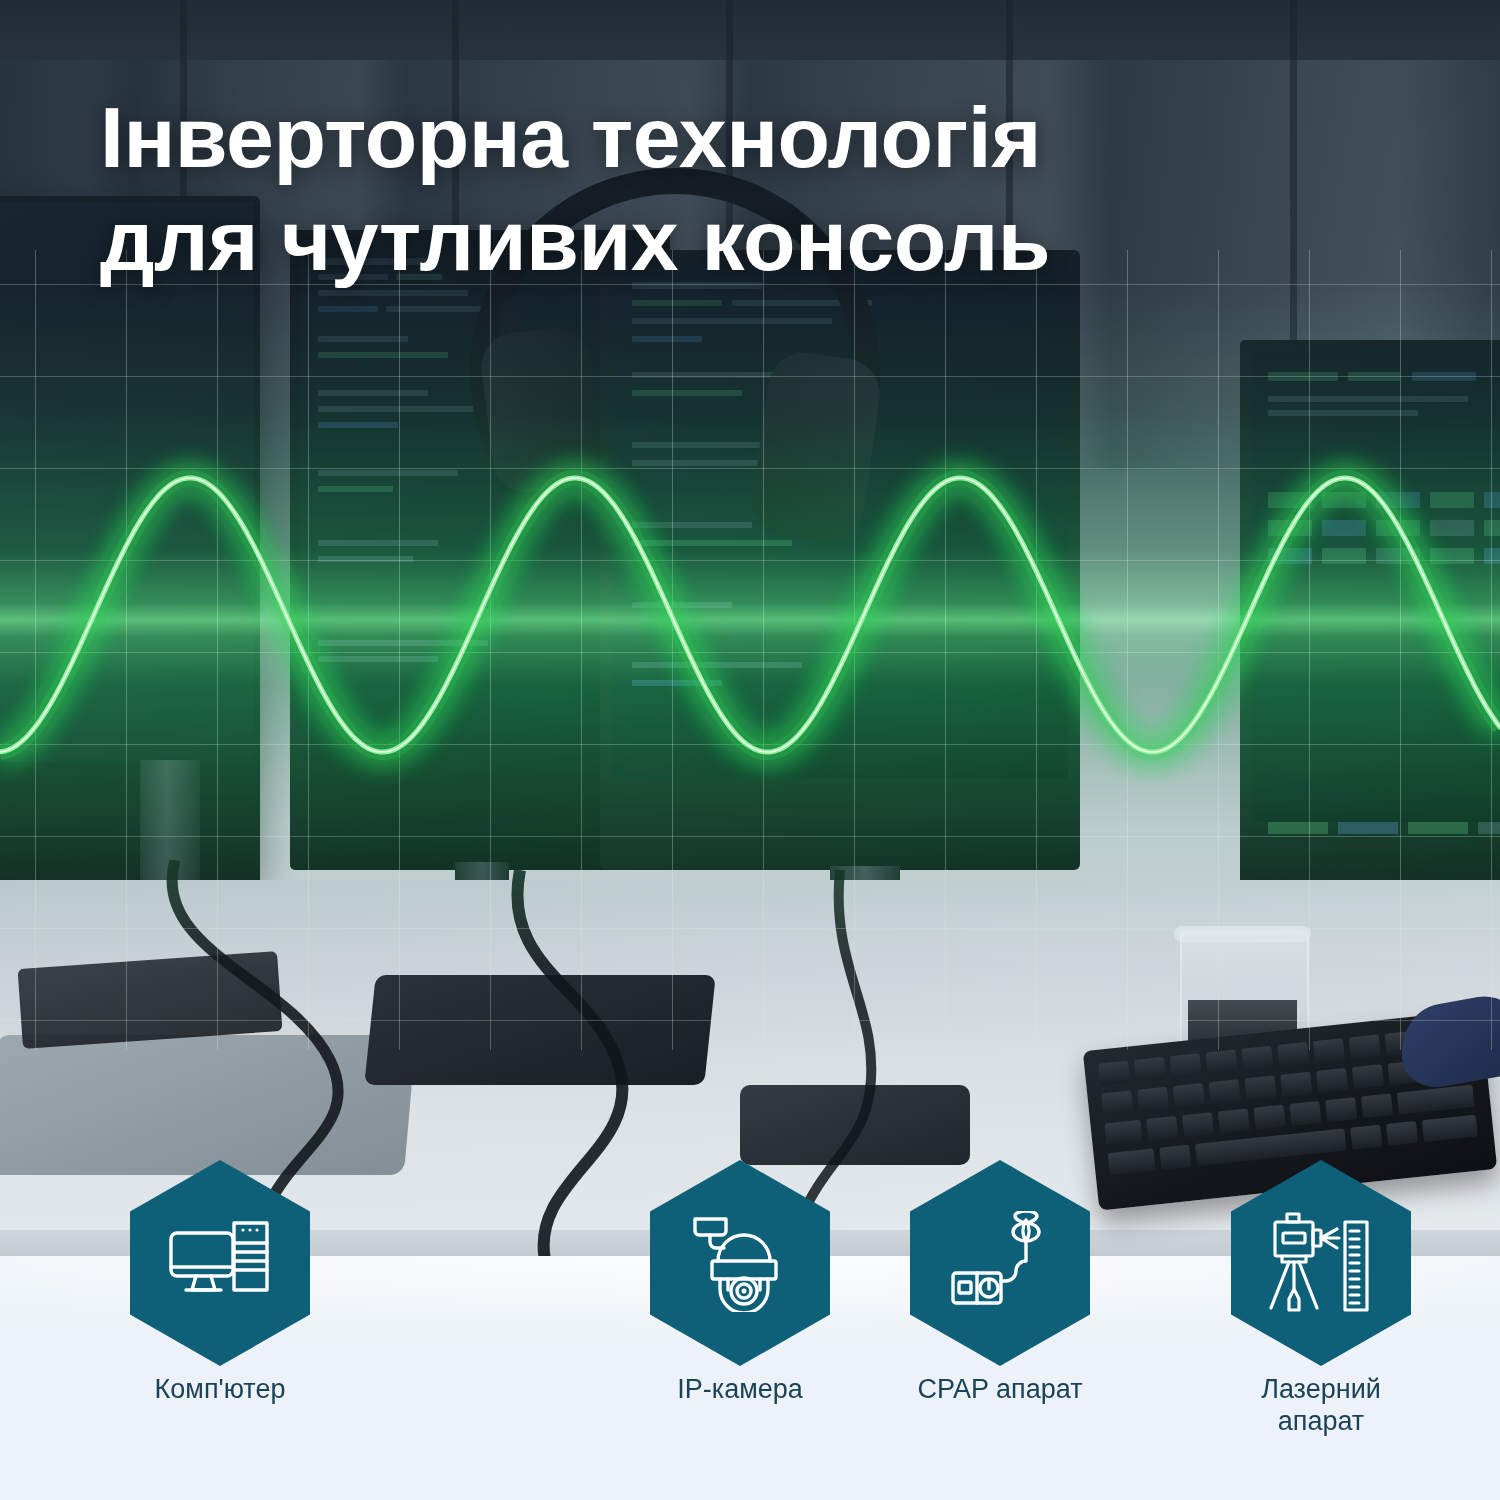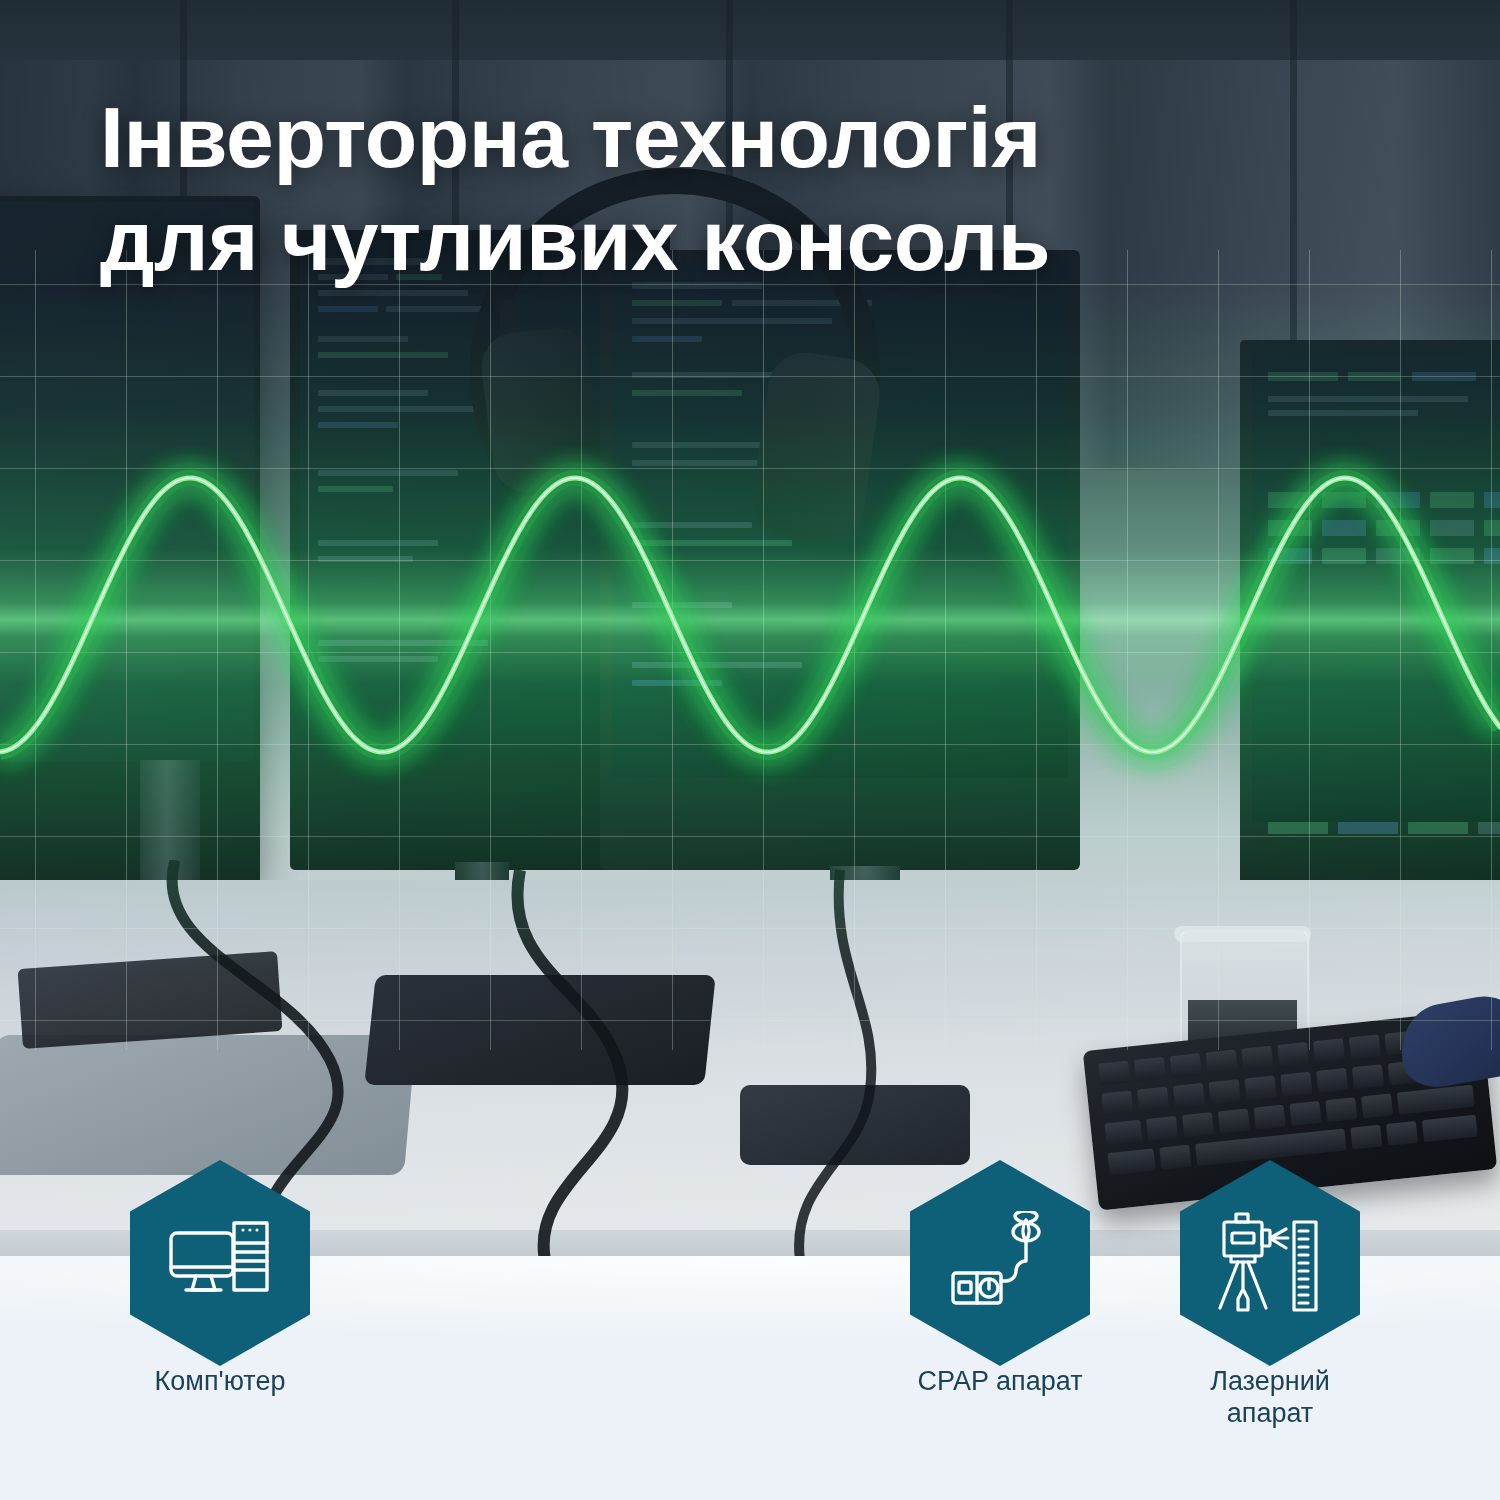--- a/index.html
+++ b/index.html
@@ -141,21 +141,21 @@
   .bottom-sheen{position:absolute;left:0;top:1256px;width:1500px;height:120px;
      background:radial-gradient(120% 100% at 50% 0%,rgba(255,255,255,.85),rgba(236,242,247,0) 70%);}
 
   
   .hexrow{position:absolute;left:0;top:1160px;width:1500px;height:340px;}
   .hexcell{position:absolute;top:0;width:200px;text-align:center;}
   .hex{position:relative;width:180px;height:206px;margin:0 auto;
      background:#0e5f78;
      clip-path:polygon(50% 0%,100% 25%,100% 75%,50% 100%,0% 75%,0% 25%);}
   .hex svg{position:absolute;left:50%;top:50%;transform:translate(-50%,-50%);}
-  .caption{margin-top:0;font-size:27px;line-height:1.18;color:#1b4256;font-weight:400;}
+  .caption{margin-top:8px;font-size:27px;line-height:1.18;color:#1b4256;font-weight:400;}
 </style>
 </head>
 <body>
 
 <div class="poster">
 
   <div class="photo">
     <div class="ph wall"></div>
     <div class="ph wall2"></div>
     <div class="ph mull" style="left:180px"></div>
@@ -354,39 +354,55 @@
           <path d="M66 26 H99"></path>
             <path d="M66 35 H99"></path>
             <path d="M66 44 H99"></path>
             <path d="M66 53 H99"></path>
         </svg>
       </div>
       <div class="caption">Комп'ютер</div>
     </div>
 
 
+    <div class="hexcell" style="left:640px">
+      <div class="hex">
+        <svg width="100" height="98" viewBox="0 0 100 98" fill="none" stroke="#fff" stroke-width="3.4" stroke-linecap="round" stroke-linejoin="round">
+          <path d="M5 5 H36 V17 A4 4 0 0 1 32 21 H9 A4 4 0 0 1 5 17 Z"></path>
+          <path d="M20 21 V28 A6 6 0 0 0 26 34 H34"></path>
+          <path d="M28 47 A26 26 0 0 1 80 47"></path>
+          <rect x="22" y="47" width="64" height="18" rx="2"></rect>
+          <path d="M30 65 V75 A24 24 0 0 0 78 75 V65"></path>
+          <path d="M38 65 v11 M70 65 v11"></path>
+          <circle cx="54" cy="77" r="13"></circle>
+          <circle cx="54" cy="77" r="7"></circle>
+          <circle cx="54" cy="77" r="2.5" fill="#fff" stroke="none"></circle>
+        </svg>
+      </div>
+      <div class="caption">IP-камера</div>
+    </div>
 
     <div class="hexcell" style="left:900px">
       <div class="hex">
         <svg width="104" height="104" viewBox="0 0 104 104" fill="none" stroke="#fff" stroke-width="3.4" stroke-linecap="round" stroke-linejoin="round">
           <rect x="5" y="62" width="48" height="30" rx="3"></rect>
           <path d="M29 62 V92"></path>
           <rect x="11" y="71" width="12" height="11" rx="1.5"></rect>
           <circle cx="41" cy="77" r="9"></circle>
           <path d="M41 70 V78"></path>
           <path d="M53 70 H58 A10 10 0 0 0 68 60 A10 10 0 0 1 78 50 V30"></path>
           <path d="M78 30 c-7 0 -13 -4 -13 -9 s6 -9 13 -9 s13 4 13 9 s-6 9 -13 9 z"></path>
           <path d="M78 12 c-6 -1 -11 -4 -11 -7 s5 -5 11 -5 s11 2 11 5 s-5 6 -11 7 z"></path>
           <path d="M78 30 C74 24 74 16 78 9 C82 16 82 24 78 30 Z"></path>
         </svg>
       </div>
       <div class="caption">CPAP апарат</div>
     </div>
 
-    <div class="hexcell" style="left:1170px">
+    <div class="hexcell" style="left:1221px">
       <div class="hex">
         <svg width="108" height="104" viewBox="0 0 108 104" fill="none" stroke="#fff" stroke-width="3.2" stroke-linecap="round" stroke-linejoin="round">
           <rect x="20" y="3" width="12" height="8"></rect>
           <rect x="8" y="11" width="38" height="34" rx="2"></rect>
           <rect x="16" y="22" width="22" height="10" rx="1.5"></rect>
           <rect x="46" y="19" width="8" height="16" rx="1.5"></rect>
           <path d="M54 27 L70 18 M54 27 L72 27 M54 27 L70 37"></path>
           <path d="M15 45 V51 H39 V45"></path>
           <path d="M27 51 V78 L22 88 V99 H32 V88 L27 78"></path>
           <path d="M22 51 L4 97"></path>

